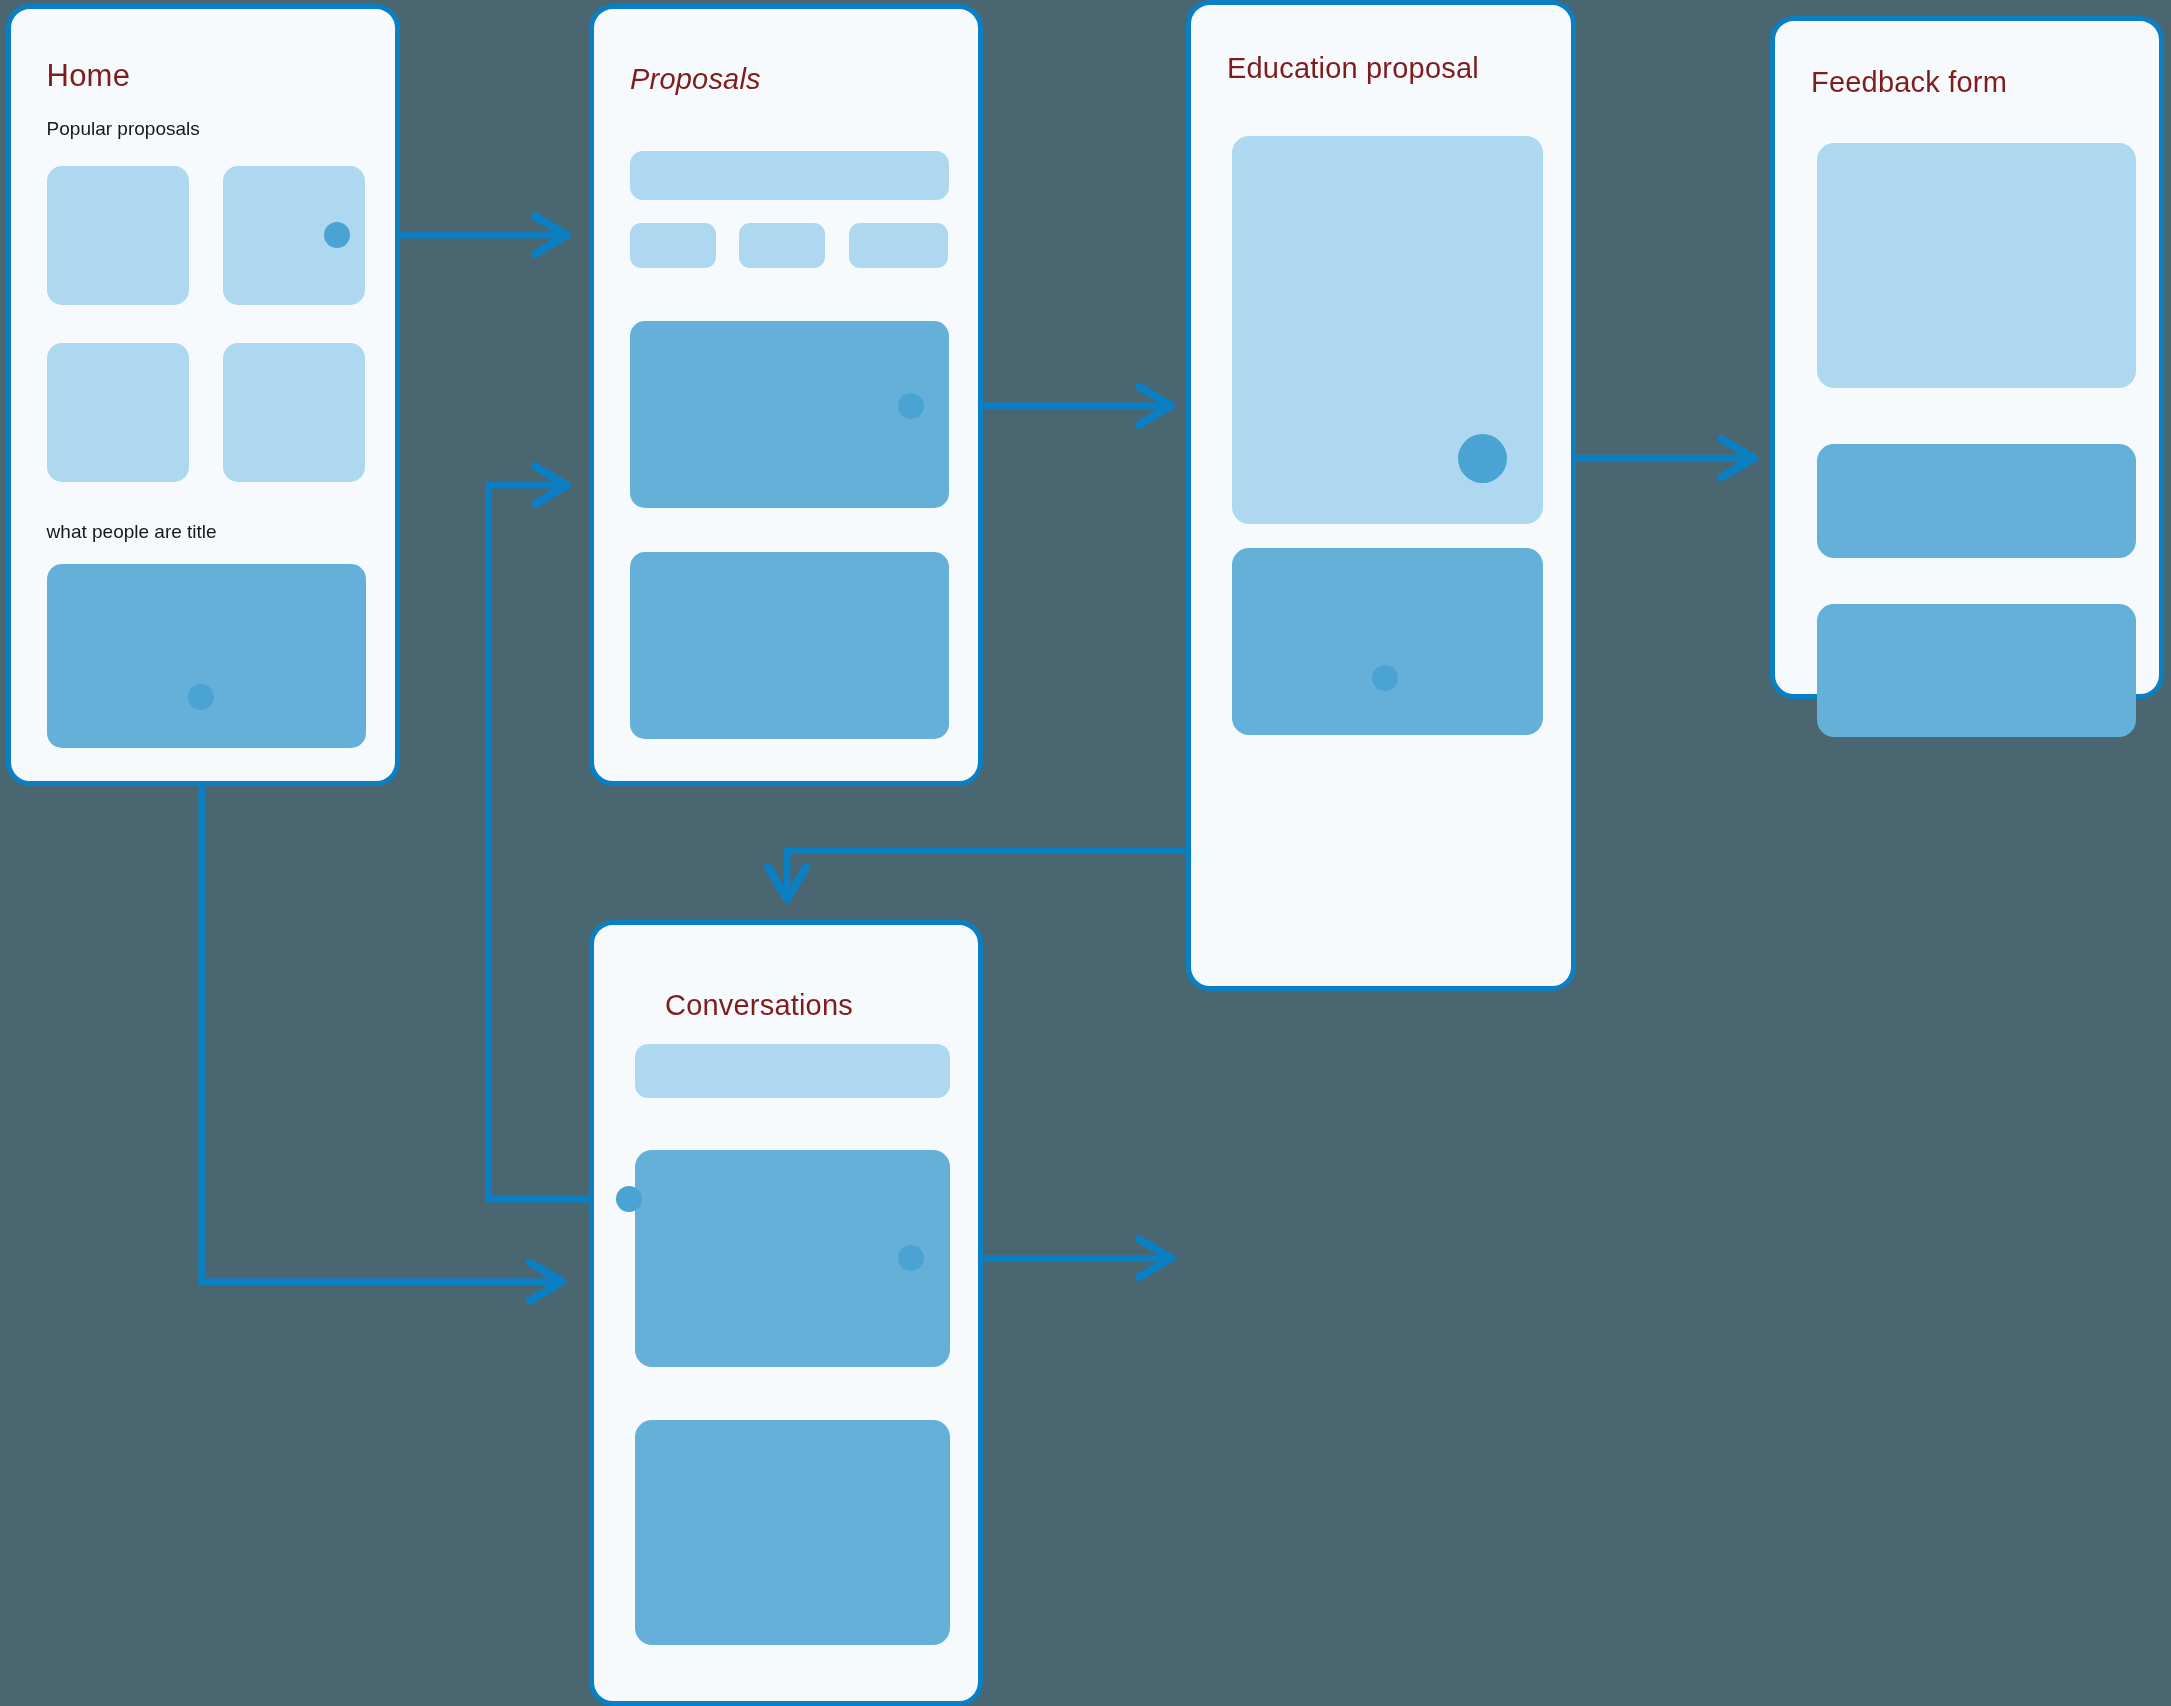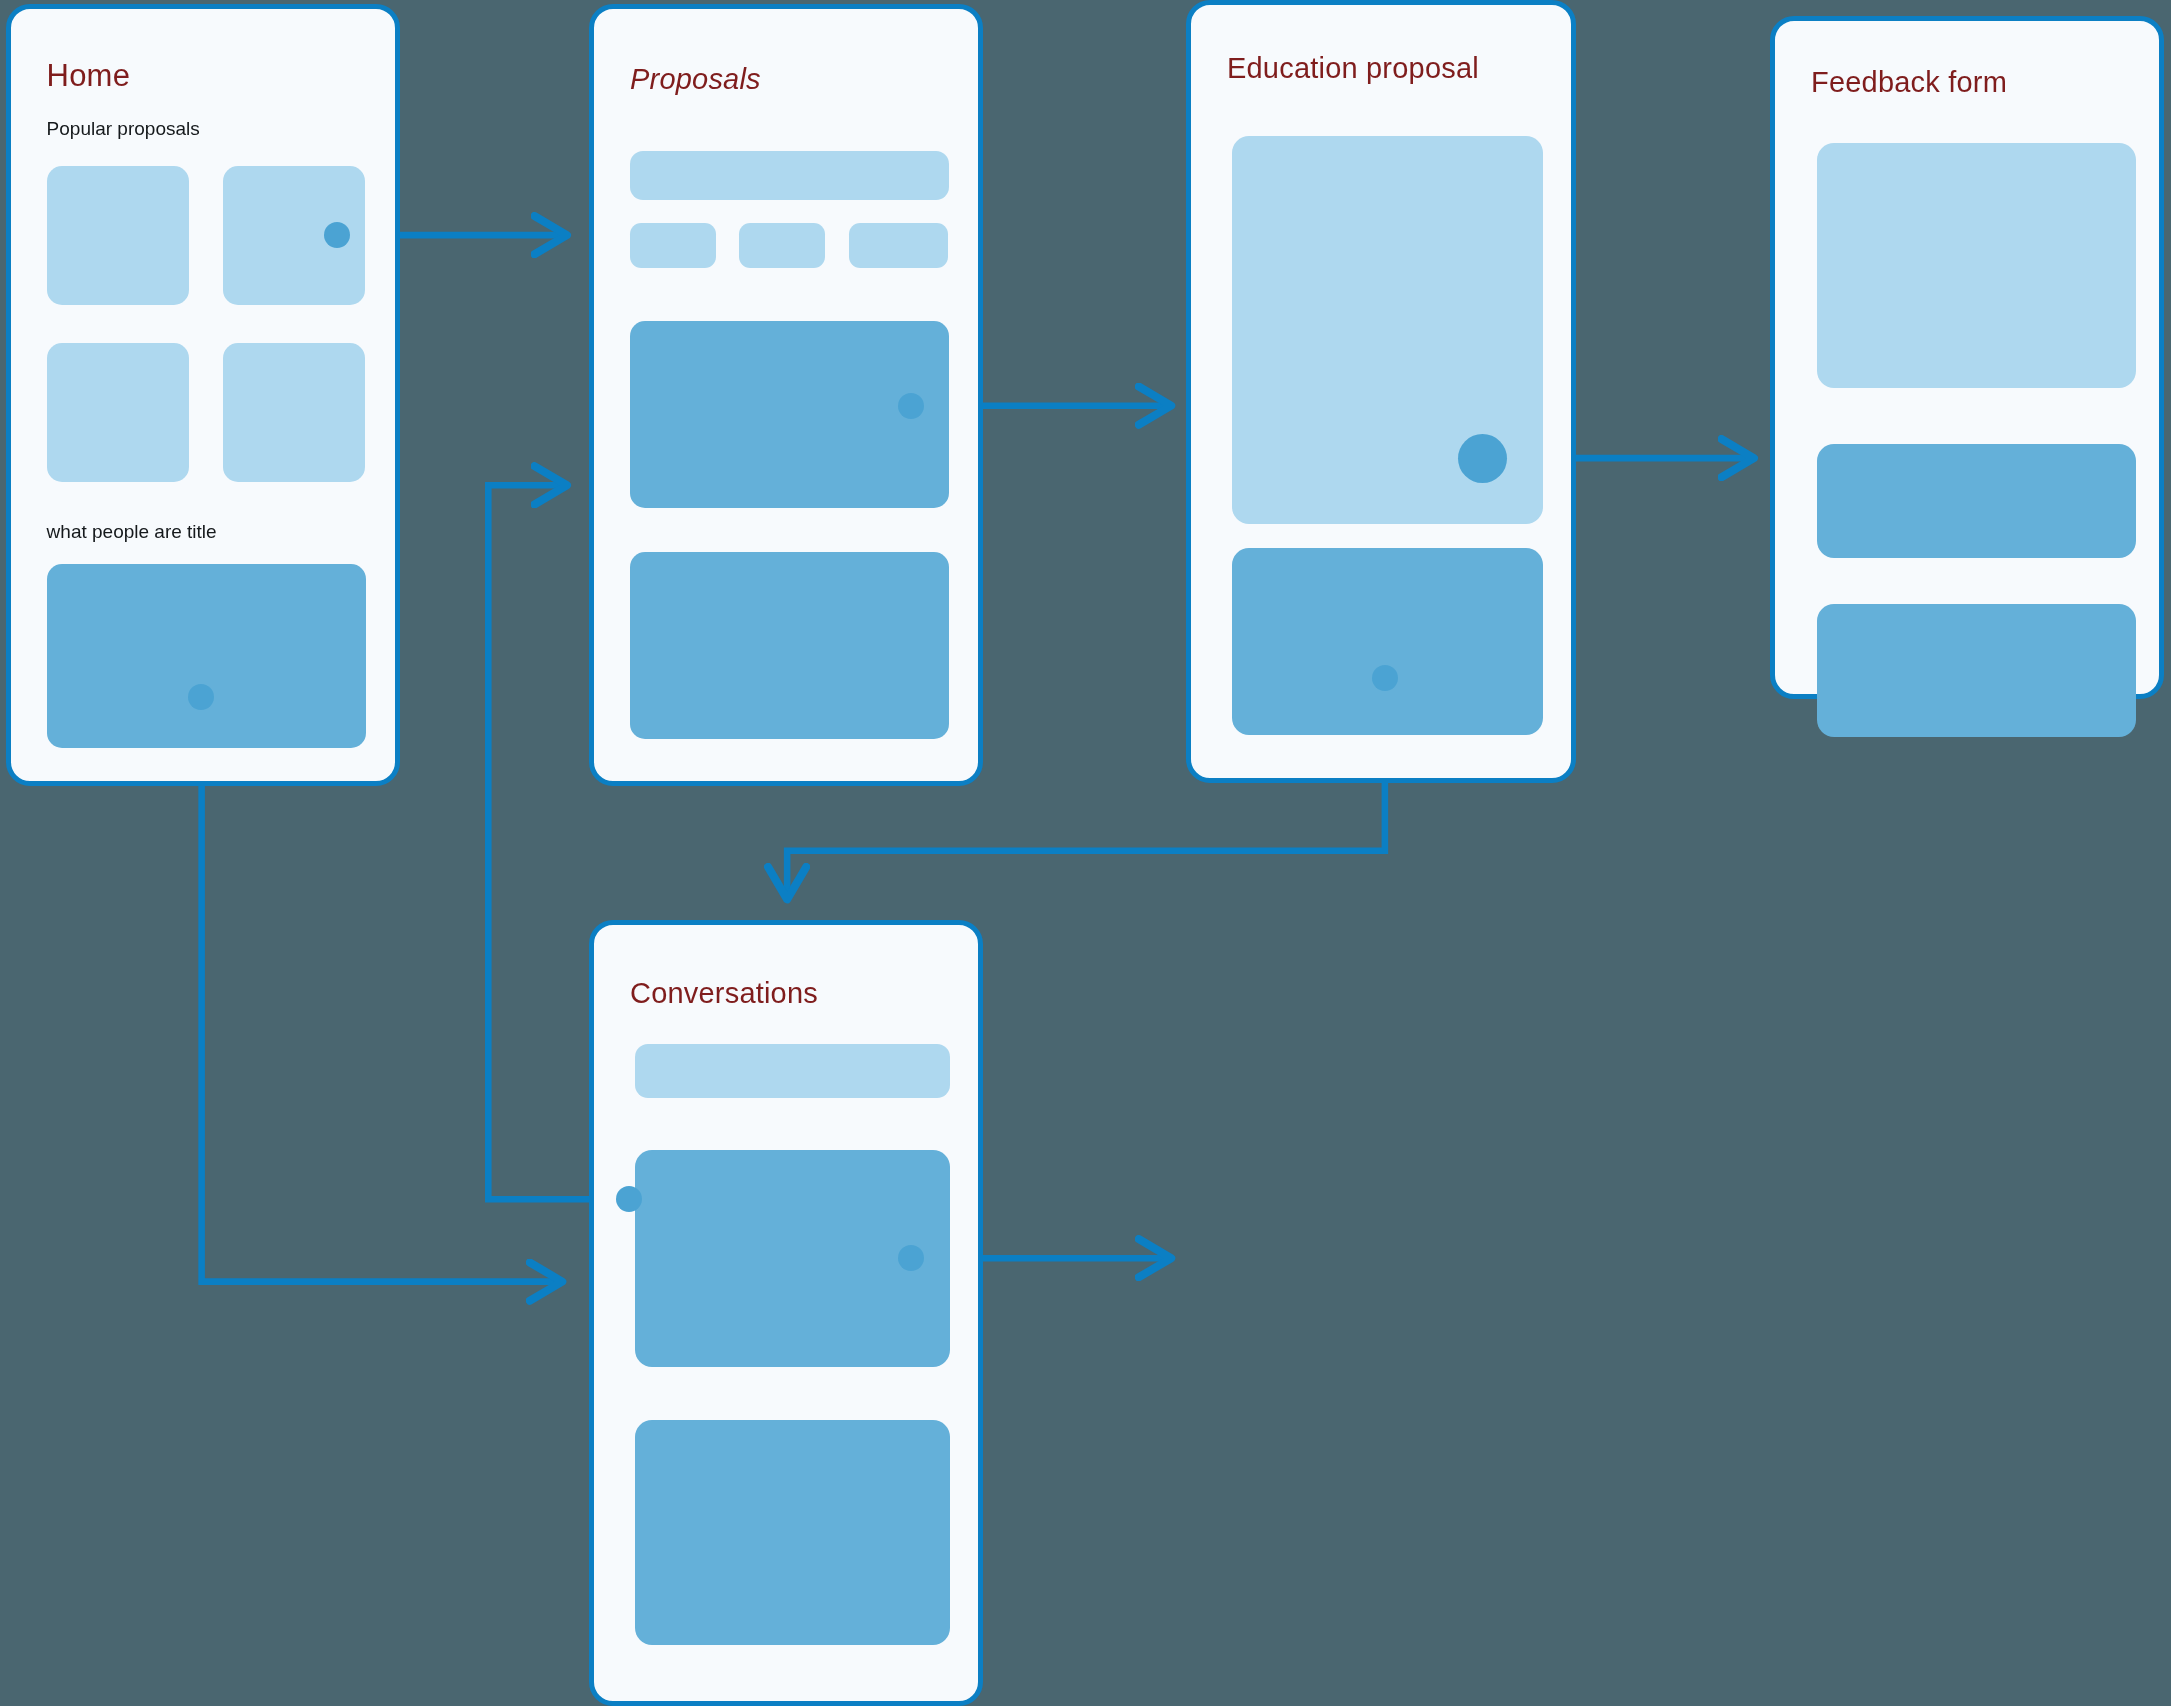--- a/index.html
+++ b/index.html
@@ -141,41 +141,41 @@
     <div class="blk light" style="left:36px;  top:214px; width:86px; height:45px; border-radius:11.2px;"></div>
     <div class="blk light" style="left:145px; top:214px; width:86px; height:45px; border-radius:11.2px;"></div>
     <div class="blk light" style="left:255px; top:214px; width:99px; height:45px; border-radius:11.2px;"></div>
 
     <div class="blk mid" style="left:36px; top:312px; width:319px; height:187px;"></div>
     <div class="blk mid" style="left:36px; top:543px; width:319px; height:187px;"></div>
   </div>
 
   <div class="dot" style="left:898px; top:393px; width:26px; height:26px;"></div>
 
-  <div class="screen" style="left:1186px; top:0px; width:390px; height:783px;text-decoration:underline;">
+  <div class="screen" style="left:1186px; top:0px; width:390px; height:991px;text-decoration:underline;">
     <div class="screen-title" style="top:47px;">Education proposal</div>
 
     <div class="blk light" style="left:41px; top:131px; width:311px; height:388px; border-radius:17px;"></div>
 
     <div class="blk mid" style="left:41px; top:543px; width:311px; height:187px; border-radius:17px;"></div>
   </div>
 
   <div class="dot big" style="left:1458px; top:434px; width:49px; height:49px;"></div>
   <div class="dot" style="left:1372px; top:665px; width:26px; height:26px;"></div>
 
   <div class="screen" style="left:1770px; top:16px; width:394px; height:683px;">
     <div class="screen-title" style="top:45px;">Feedback form</div>
 
     <div class="blk light" style="left:42px; top:122px; width:319px; height:245px; border-radius:17px;"></div>
     <div class="blk mid" style="left:42px; top:423px; width:319px; height:114px; border-radius:17px;"></div>
     <div class="blk mid" style="left:42px; top:583px; width:319px; height:133px; border-radius:17px;"></div>
   </div>
 
   <div class="screen" style="left:589px; top:920px; width:394px; height:786px;">
-    <div class="screen-title" style="top:52px;">Conversations</div>
+    <div class="screen-title" style="top:64px;margin-left:35px;">Conversations</div>
 
     <div class="blk light" style="left:41px; top:119px; width:315px; height:54px; border-radius:13px;"></div>
 
     <div class="blk mid" style="left:41px; top:225px; width:315px; height:217px; border-radius:17px;"></div>
     <div class="blk mid" style="left:41px; top:495px; width:315px; height:225px; border-radius:17px;"></div>
   </div>
 
   <div class="dot" style="left:616px; top:1186px; width:26px; height:26px;"></div>
   <div class="dot" style="left:898px; top:1245px; width:26px; height:26px;"></div>
 

